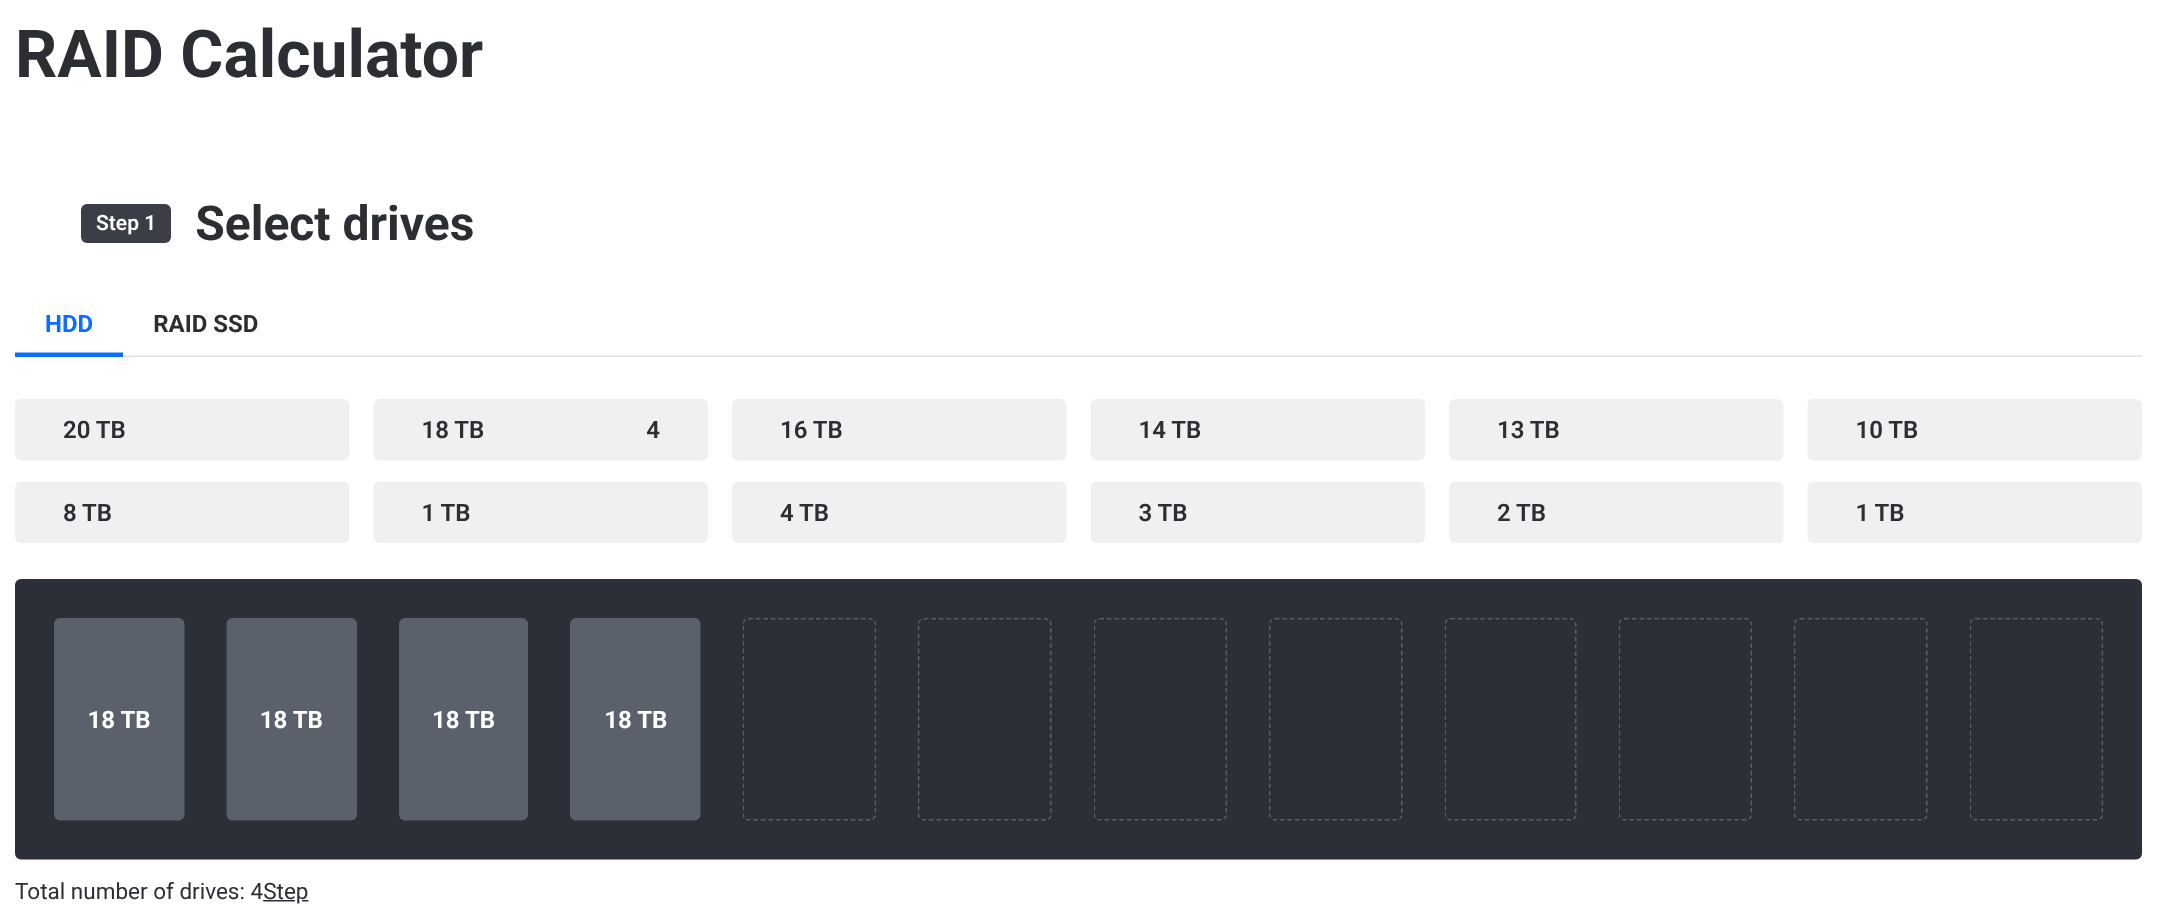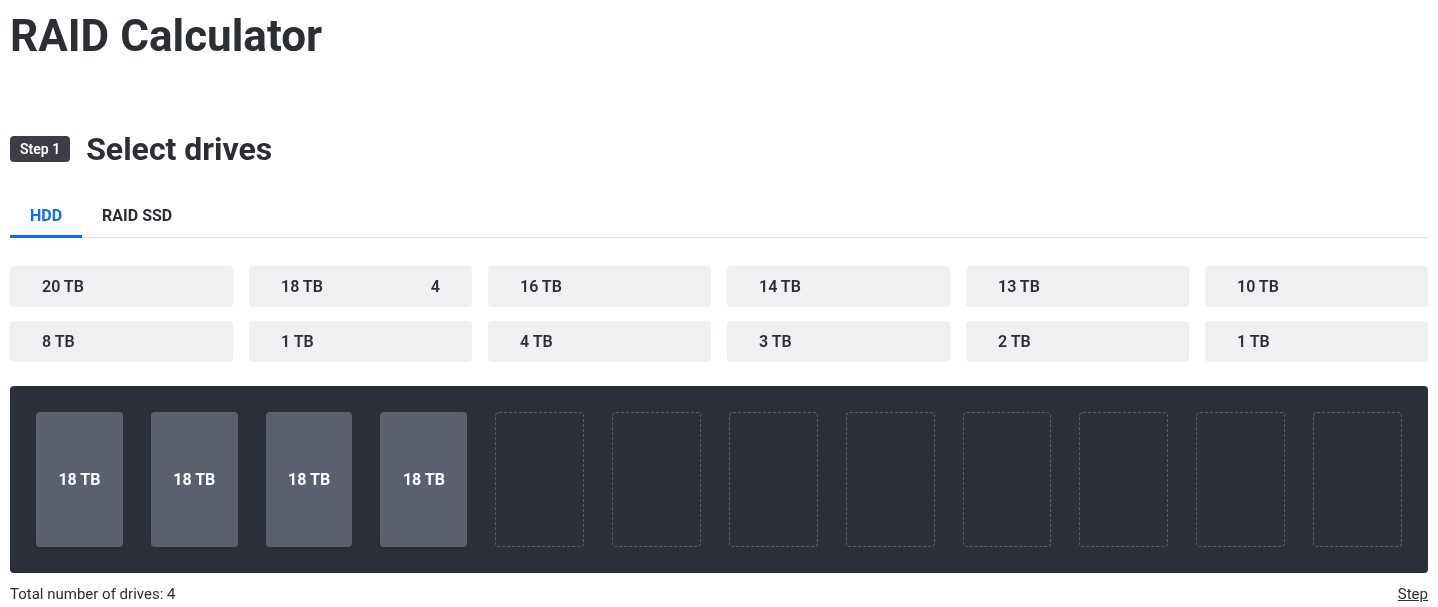--- a/index.html
+++ b/index.html
@@ -26,20 +26,21 @@
       gap: 16px;
       margin-bottom: 28px;
     }
     .step-badge {
       background: #3b3e45;
       color: #fff;
       font-size: 14px;
       font-weight: 600;
       padding: 5px 10px;
       border-radius: 4px;
+      margin-left: 44px;
     }
     .step-title {
       font-size: 32px;
       font-weight: 700;
       color: #2b2e33;
     }
     .tabs {
       display: flex;
       border-bottom: 1px solid #e0e2e5;
       margin-bottom: 28px;
@@ -110,21 +111,20 @@
       color: #fff;
       font-size: 16px;
       font-weight: 700;
       cursor: pointer;
     }
     .bay.empty {
       border: 1px dashed #5a616d;
     }
     .footer-row {
       display: flex;
-      justify-content: space-between;
       align-items: center;
       font-size: 15px;
       color: #2b2e33;
     }
     .reset-link {
       text-decoration: underline;
       cursor: pointer;
       color: #2b2e33;
     }
   </style>

